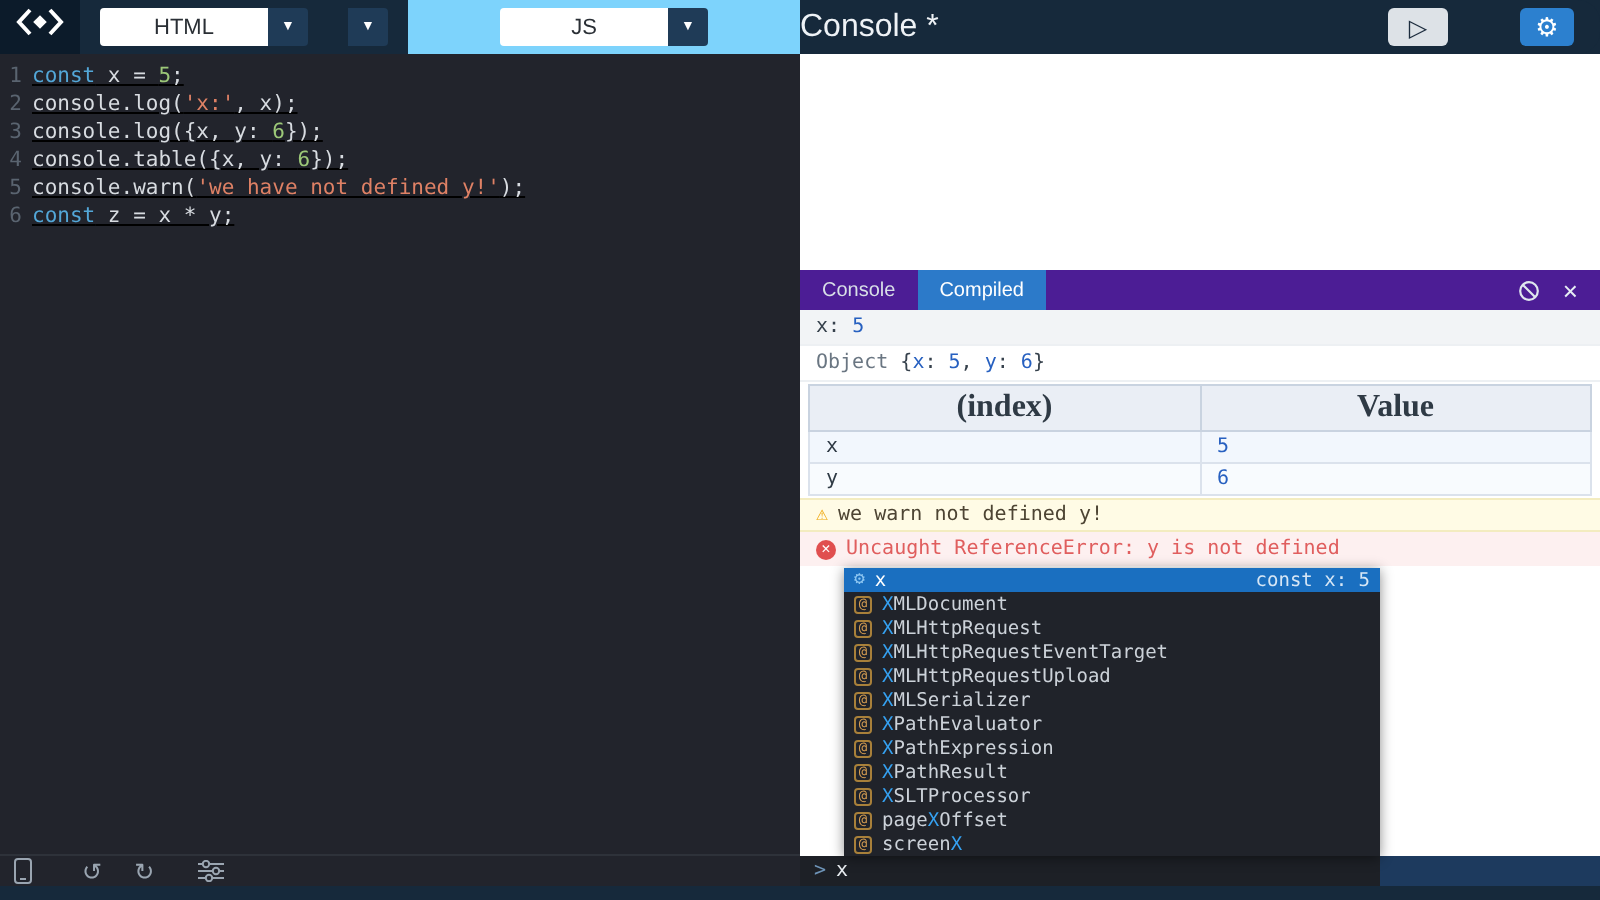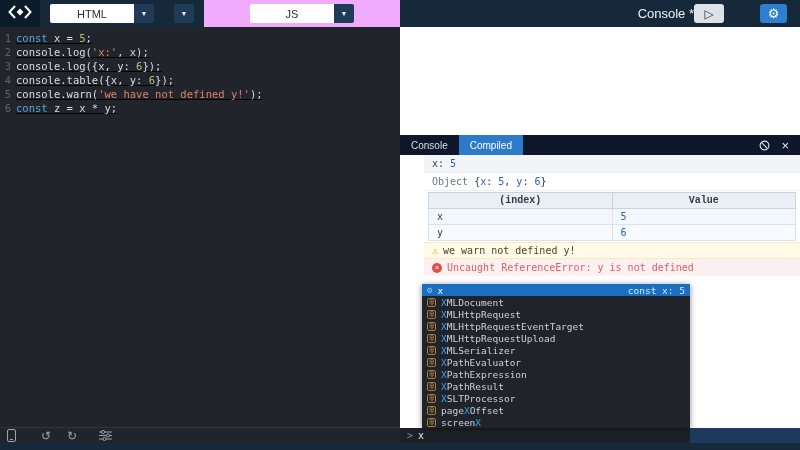--- a/index.html
+++ b/index.html
@@ -6,27 +6,27 @@
   html,body { width:800px; height:450px; overflow:hidden; font-family:"Liberation Sans",sans-serif; }
   button { border:none; background:none; font-family:inherit; }
 
   .app { width:800px; height:450px; display:flex; flex-direction:column; background:#16293b; }
 
   
   .topbar { flex:0 0 27px; display:flex; align-items:stretch; background:#16293b;border-radius:11px; }
   .logo-box { width:40px; background:#0c1b2a; display:flex; align-items:center; justify-content:center; cursor:pointer; }
   .tabs-area { width:360px; display:flex; align-items:stretch; }
   .tab-wrap { display:flex; align-items:center; padding:0 10px; }
-  .tab-wrap.active { flex:1; justify-content:center; background:#f0abfc; padding:2px 2px; }
+  .tab-wrap.active { flex:1; justify-content:center; background:#7dd3fc; padding:2px 2px; }
   .tab-sel { display:flex; height:19px; }
   .tab-label { width:84px; background:#ffffff; color:#2a2f35; font-size:11px; display:flex; align-items:center; justify-content:center; border-radius:2px 0 0 2px; cursor:pointer; }
   .tab-dd { width:20px; background:#1f3b57; color:#fff; display:flex; align-items:center; justify-content:center; border-radius:0 2px 2px 0; cursor:pointer; }
   .tab-dd span { font-size:7px; line-height:1; }
   .right-header { flex:1; display:flex; align-items:center; }
-  .console-title { flex:1; text-align:right; color:#eef2f6; font-size:13px;padding-left:40px; }
+  .console-title { flex:1; text-align:left; color:#eef2f6; font-size:16px; }
   .run-btn { width:30px; height:19px; background:#dde2e7; border-radius:3px; display:flex; align-items:center; justify-content:center; color:#1c2c3e; font-size:12px; margin-right:36px; cursor:pointer; }
   .gear-btn { width:27px; height:19px; background:#2c80cf; border-radius:3px; display:flex; align-items:center; justify-content:center; color:#fff; font-size:13px; margin-right:13px; cursor:pointer; }
 
   
   .main { flex:1; display:flex; min-height:0; }
 
   
   .editor-pane { width:400px; display:flex; flex-direction:column; background:#22242c; }
   .code-area { flex:1; padding-top:4px; font-family:"DejaVu Sans Mono",monospace; font-size:10.5px; line-height:14px; overflow:hidden; cursor:text; }
   .code-line { display:flex; }
@@ -40,35 +40,35 @@
   .tb-icon { color:#9aa5b1; font-size:12px; line-height:1; display:flex; align-items:center; cursor:pointer; }
   .tb-device { margin-left:7px; }
   .tb-undo { margin-left:25px; }
   .tb-redo { margin-left:16px; }
   .tb-sliders { margin-left:22px; }
 
   
   .right-pane { width:400px; display:flex; flex-direction:column; background:#fff; }
   .output-area { flex:0 0 108px; background:#ffffff; }
   .console-panel { flex:1; display:flex; flex-direction:column; min-height:0; position:relative; background:#fff; }
-  .console-tabbar { flex:0 0 20px; background:#0f172a; display:flex; align-items:stretch; }
+  .console-tabbar { flex:0 0 20px; background:#4c1d95; display:flex; align-items:stretch; }
   .ctab { padding:0 11px; display:flex; align-items:center; font-size:10px; color:#d8dfe7; cursor:pointer; }
   .ctab.active { background:#2c7ac9; color:#fff; }
   .tabbar-spacer { flex:1; }
   .icon-btn { display:flex; align-items:center; margin-right:11px; cursor:pointer; color:#e8eef4; }
   .close-x { font-size:13px; line-height:1; }
 
-  .console-out { flex:1; overflow:hidden; font-family:"DejaVu Sans Mono",monospace; font-size:10px;margin-left:24px; }
+  .console-out { flex:1; overflow:hidden; font-family:"DejaVu Sans Mono",monospace; font-size:10px; }
   .crow { padding:3px 8px; border-bottom:1px solid #edf0f3; white-space:pre; }
   .crow:first-child { background:#f2f4f6; }
   .ct-pl { color:#36414c; } .ct-obj { color:#6a7682; }
   .ct-prop { color:#2760c0; } .ct-num { color:#2760c0; }
 
   .ctable { border-collapse:collapse; width:calc(100% - 8px); margin:1px 4px; table-layout:fixed; }
-  .ctable th { font-family:Liberation Mono, monospace; font-weight:bold; font-size:10px; color:#2f3a45; background:#eaeef5; border:1px solid #c9d3e0; padding:2px 4px; text-align:center; }
+  .ctable th { font-family:Liberation Serif, serif; font-weight:bold; font-size:16px; color:#2f3a45; background:#eaeef5; border:1px solid #c9d3e0; padding:2px 4px; text-align:center; }
   .ctable td { font-size:10px; border:1px solid #dbe2ec; padding:2px 8px; }
   .ctable tr:nth-child(1) td { background:#f2f7fd; }
   .ctable tr:nth-child(2) td { background:#f8fbfe; }
   .ctable td.idx { color:#2f3a45; }
   .ctable td.val { color:#2760c0; }
 
   .warn-row { background:#fffbe5; border-top:1px solid #f3ecc0; border-bottom:1px solid #f3ecc0; padding:2px 8px; display:flex; align-items:center; gap:5px; color:#4d4433; }
   .warn-icon { color:#efa70c; font-size:10px; line-height:1; }
   .error-row { background:#fdf0f0; padding:3px 8px; display:flex; align-items:center; gap:5px; color:#e05e5e; }
   .error-badge { flex:0 0 10px; width:10px; height:10px; border-radius:50%; background:#e04f4f; color:#fff; font-size:8px; line-height:10px; text-align:center; font-family:"Liberation Sans",sans-serif; }

